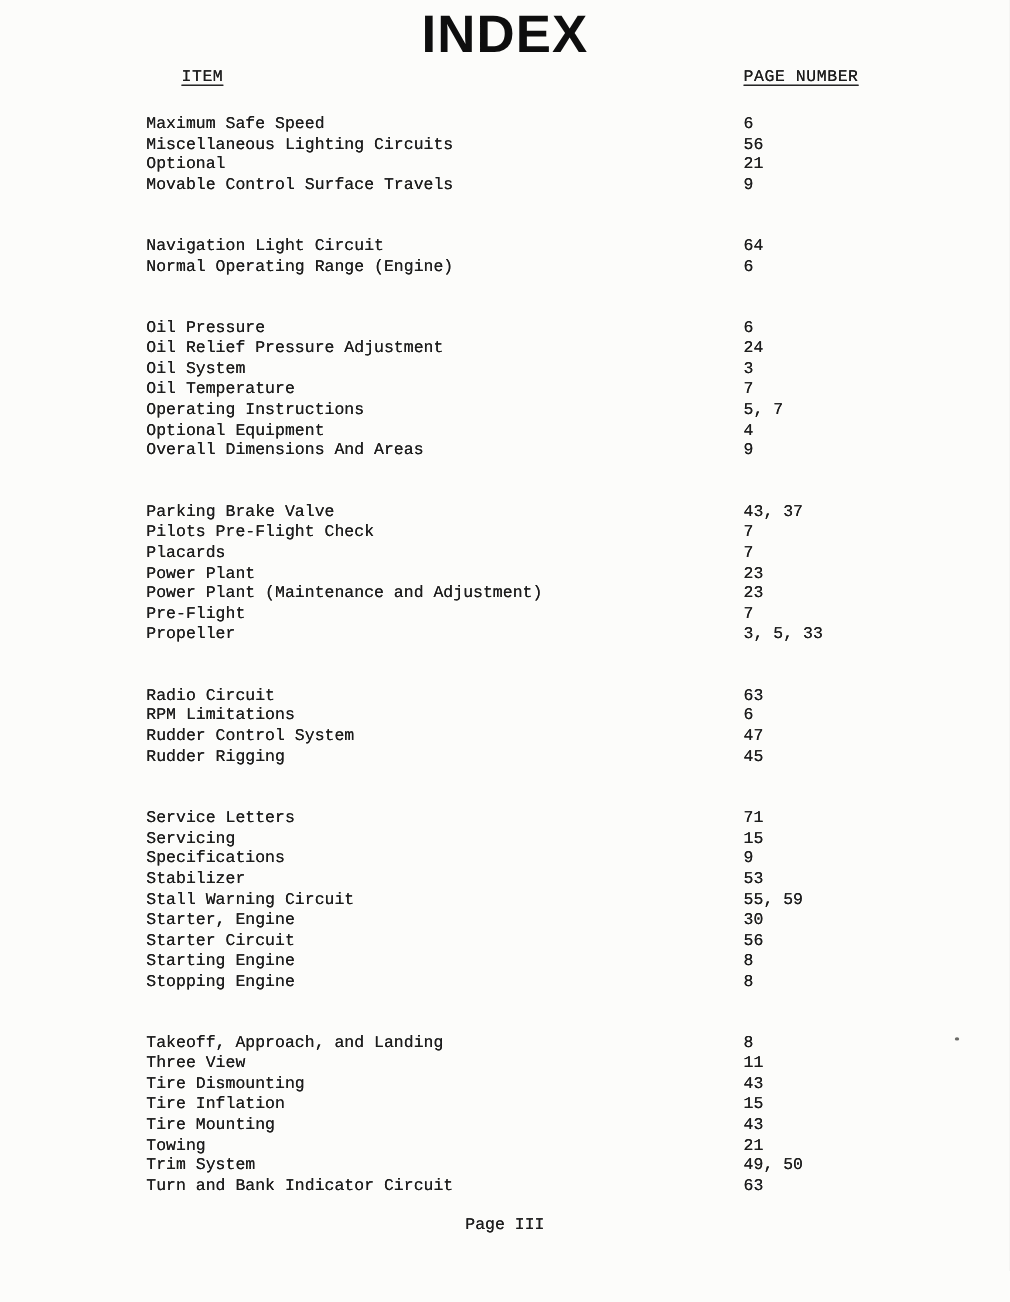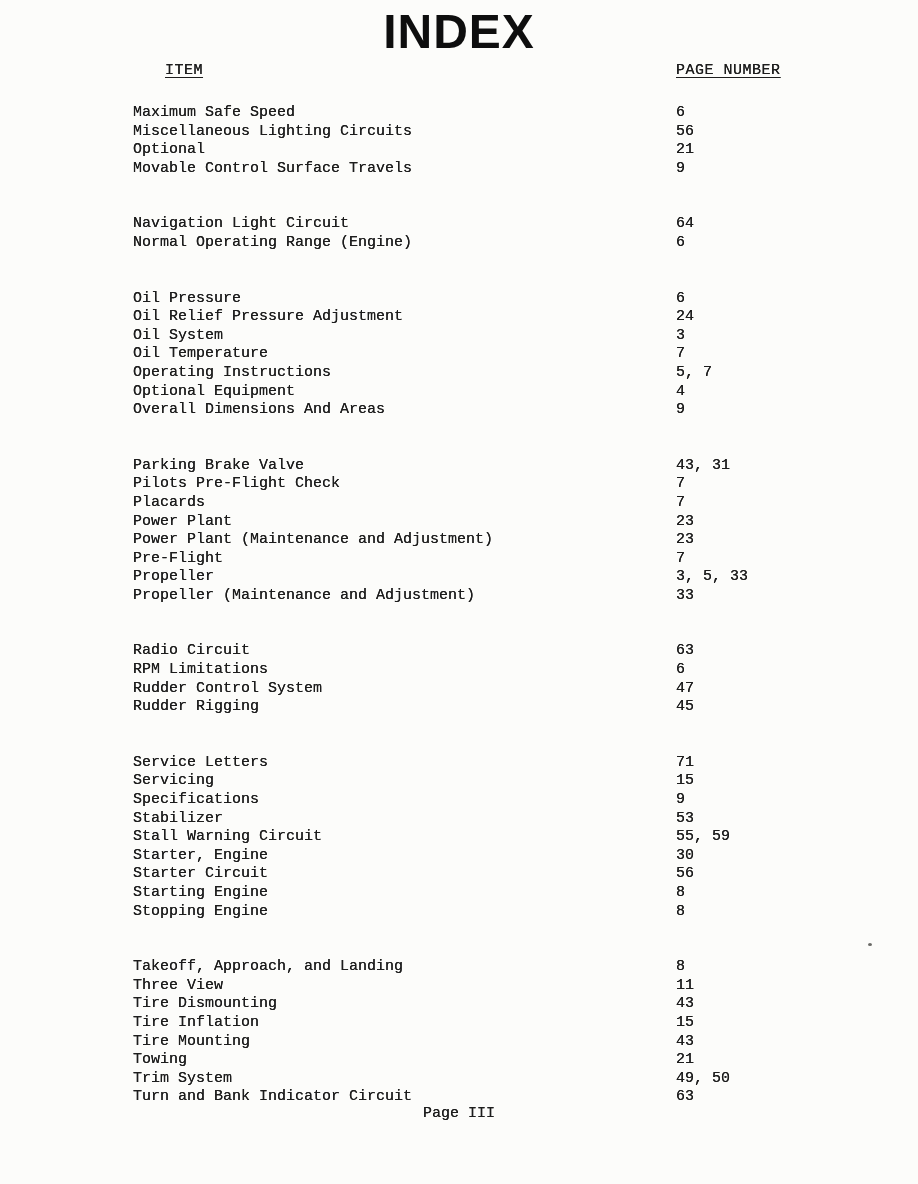--- a/index.html
+++ b/index.html
@@ -151,21 +151,21 @@
           <span class="pages">4</span>
         </div>
         <div class="row">
           <span class="item">Overall Dimensions And Areas</span>
           <span class="pages">9</span>
         </div>
       </div>
       <div class="group">
         <div class="row">
           <span class="item">Parking Brake Valve</span>
-          <span class="pages">43, 31</span>
+          <span class="pages">43, 37</span>
         </div>
         <div class="row">
           <span class="item">Pilots Pre-Flight Check</span>
           <span class="pages">7</span>
         </div>
         <div class="row">
           <span class="item">Placards</span>
           <span class="pages">7</span>
         </div>
         <div class="row">
@@ -177,24 +177,20 @@
           <span class="pages">23</span>
         </div>
         <div class="row">
           <span class="item">Pre-Flight</span>
           <span class="pages">7</span>
         </div>
         <div class="row">
           <span class="item">Propeller</span>
           <span class="pages">3, 5, 33</span>
         </div>
-        <div class="row">
-          <span class="item">Propeller (Maintenance and Adjustment)</span>
-          <span class="pages">33</span>
-        </div>
       </div>
       <div class="group">
         <div class="row">
           <span class="item">Radio Circuit</span>
           <span class="pages">63</span>
         </div>
         <div class="row">
           <span class="item">RPM Limitations</span>
           <span class="pages">6</span>
         </div>

